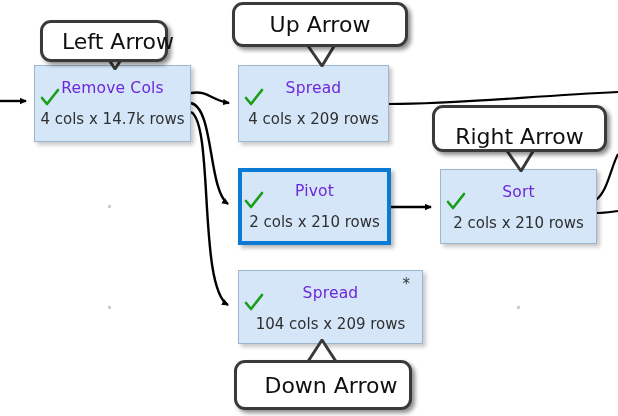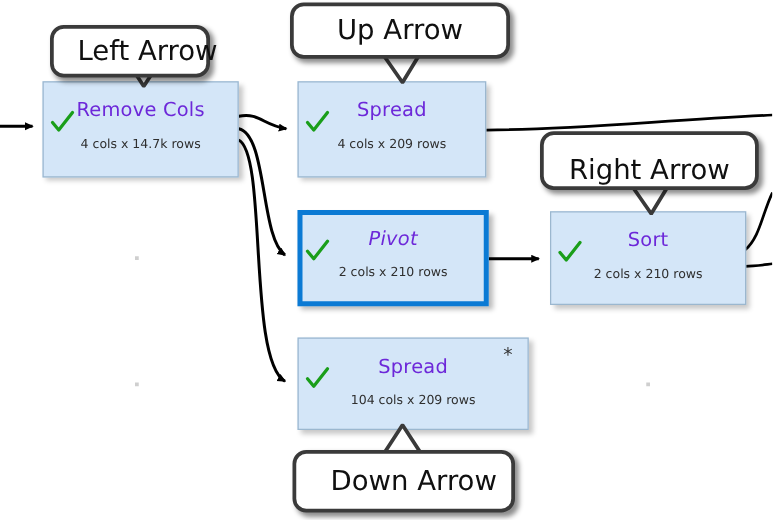--- a/index.html
+++ b/index.html
@@ -41,28 +41,28 @@
     position: absolute;
     left: 0;
     right: 0;
     top: 13px;
     text-align: center;
     font-size: 15.5px;
     color: #6d28d9;
     letter-spacing: .2px;
     white-space: nowrap;
   }
-  .node.selected .node-title { top: 10px; font-style: italic; }
+  .node.selected .node-title { top: 10px; }
   .node-sub {
     position: absolute;
     left: 0;
     right: 0;
     top: 44px;
     text-align: center;
-    font-size: 10px;
+    font-size: 15px;
     color: #2f2f2f;
     white-space: nowrap;
   }
   .node.selected .node-sub { top: 41px; }
   .node-check {
     position: absolute;
     left: 5px;
     top: 22px;
     width: 20px;
     height: 20px;

